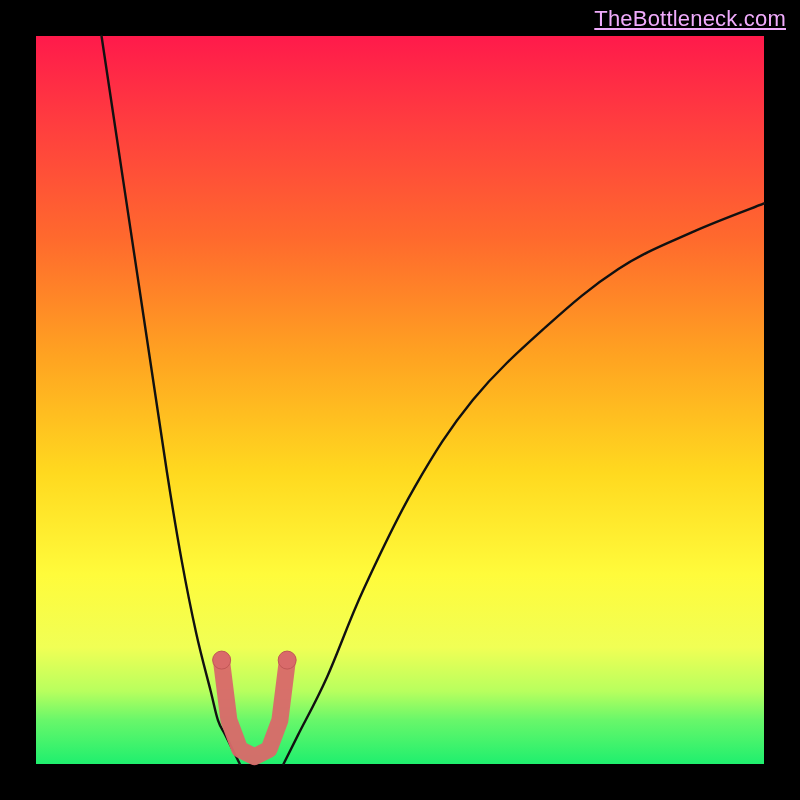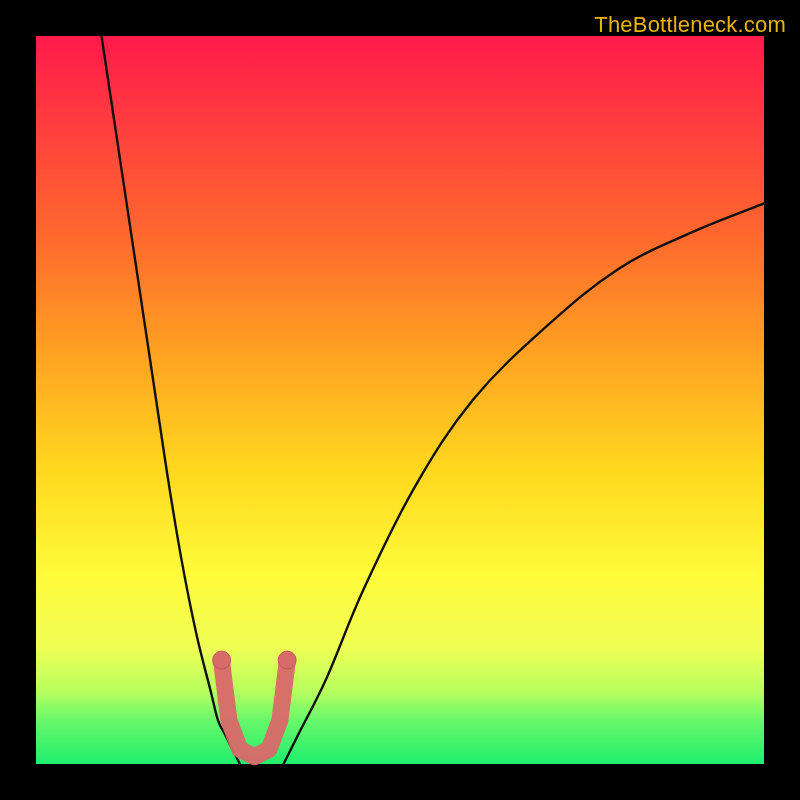--- a/index.html
+++ b/index.html
@@ -32,27 +32,28 @@
       #ffd91f 60%,
       #fffb3b 74%,
       #f0ff55 84%,
       #b8ff5e 90%,
       #68f76a 94%,
       #1fef6e 100%
     );
   }
   .watermark {
     position: absolute;
-    top: 12px;
+    top: 6px;
     right: 14px;
-    color: #eab308;
+    color: #f0abfc;
     font-size: 22px;
     letter-spacing: 0.2px;
     font-weight: 500;
     user-select: none;
+    text-decoration: underline;
   }
   svg.curves {
     position: absolute;
     left: 0;
     top: 0;
     width: 728px;
     height: 728px;
     overflow: visible;
   }
 </style>

